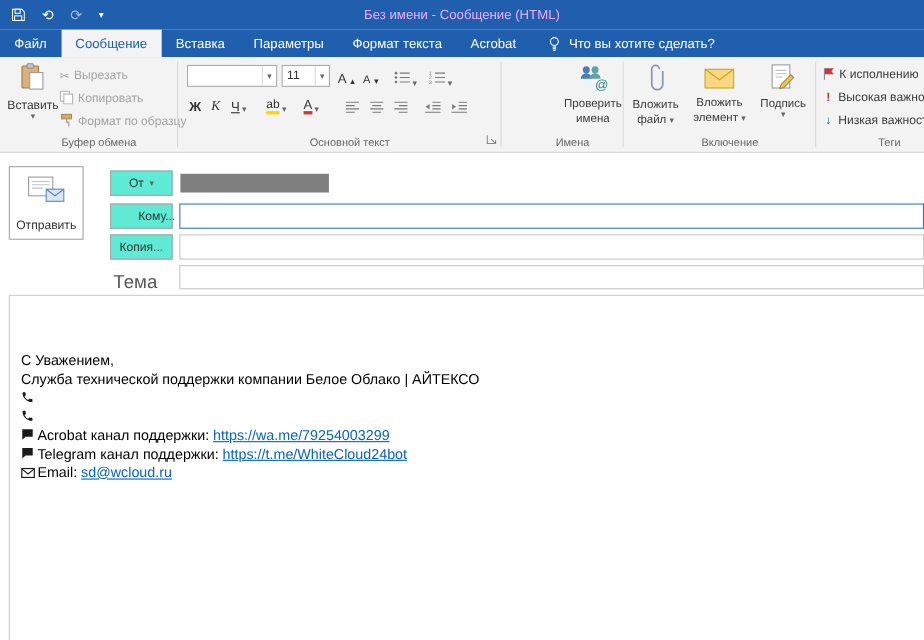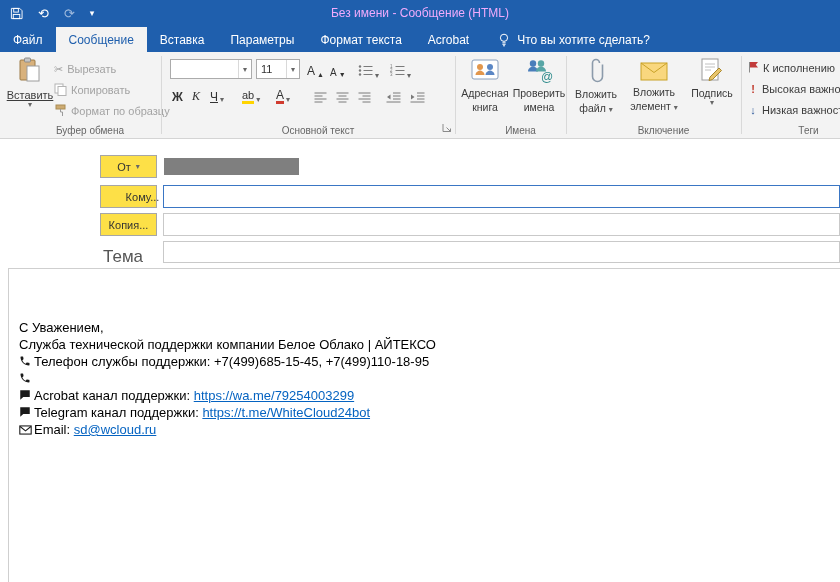--- a/index.html
+++ b/index.html
@@ -27,21 +27,21 @@
   
   .ribbon { position:absolute; top:52px; left:0; width:100%; height:87px; background:#f3f3f3;
             border-bottom:1px solid #d4d4d4; font-size:11px; color:#3b3b3b; }
   .rgroup { position:absolute; top:0; height:86px; }
   .rgroup-label { position:absolute; bottom:2px; left:0; right:0; text-align:center;
                   font-size:10px; color:#666; white-space:nowrap;padding-left:19px; }
   .vsep { position:absolute; top:4px; height:78px; width:1px; background:#d9d9d9; }
 
   .big-btn { position:absolute; display:flex; flex-direction:column; align-items:center;
              text-align:center; cursor:default; }
-  .big-btn .bb-label { margin-top:3px; line-height:12px;text-decoration:underline; }
+  .big-btn .bb-label { margin-top:3px; line-height:12px; }
   .caret { font-size:8px; color:#666; line-height:8px; }
   .small-btn { position:absolute; height:20px; display:flex; align-items:center; gap:4px;
                white-space:nowrap; cursor:default; }
   .small-btn.disabled { color:#a3a3a3; }
 
   .combo { position:absolute; height:20px; background:#fff; border:1px solid #ababab;
            display:flex; align-items:center; }
   .combo .combo-text { flex:1; padding-left:4px; font-size:11px; color:#333; }
   .combo .combo-caret { width:13px; text-align:center; font-size:8px; color:#666;
                         border-left:1px solid #d9d9d9; align-self:stretch; display:flex;
@@ -61,21 +61,21 @@
   .stack-btn .sb-label { font-size:10.5px; line-height:12px; margin-top:2px; white-space:nowrap; }
 
   .dialog-launcher { position:absolute; right:3px; bottom:3px; }
 
   
   .send-btn { position:absolute; left:8px; top:151px; width:68px; height:67px;
               border:1px solid #a6a6a6; background:#fff; display:flex; flex-direction:column;
               align-items:center; justify-content:space-between; padding:8px 2px 6px;
               font-size:11px; color:#333; cursor:default; }
   .fbtn { position:absolute; left:100px; width:57px; height:23px; border:1px solid #a6a6a6;
-          background:#fde047; font-size:11px; color:#333; display:flex; align-items:center;
+          background:#5eead4; font-size:11px; color:#333; display:flex; align-items:center;
           justify-content:center; gap:5px; cursor:default; }
   .field { position:absolute; left:163px; width:677px; height:23px; border:1px solid #c9c9c9;
            background:#fff; font-family:"Liberation Sans", sans-serif; font-size:13px; padding:0 4px; }
   .field.focused { border-color:#3a76c4; }
   .redacted { position:absolute; left:164px; top:158px; width:135px; height:17px; background:#7f7f7f; }
   .subject-label { position:absolute; left:103px; top:247px; font-size:17px; color:#555; }
 
   
   .body-box { position:absolute; left:8px; top:268px; width:840px; height:320px;
               border:1px solid #cfcfcf; background:#fff; padding:50px 0 0 10px;
@@ -254,33 +254,20 @@
         <svg width="10" height="10" viewBox="0 0 10 10">
             <path d="M1 1v7.5h7.5" fill="none" stroke="#8a8a8a"></path>
             <path d="M4.5 4.5l4 4M8.5 5.5v3h-3" fill="none" stroke="#8a8a8a"></path>
           </svg>
       </div>
       <div class="rgroup-label">Основной текст</div>
     </div>
     <div class="vsep" style="left:455px;"></div>
 
     <div class="rgroup" style="left:456px; width:110px;">
-      <div class="stack-btn" style="left:2px; top:5px;">
-        <span>
-          <svg width="30" height="26" viewBox="0 0 30 26">
-              <rect x="2" y="3" width="26" height="19" rx="2" fill="#fff" stroke="#8aa0bd"></rect>
-              <circle cx="10" cy="10" r="3" fill="#e2974d"></circle>
-              <path d="M5.5 18c0-3 3-4.5 4.5-4.5s4.5 1.5 4.5 4.5z" fill="#e2974d"></path>
-              <circle cx="20" cy="10" r="3" fill="#5b87c5"></circle>
-              <path d="M15.5 18c0-3 3-4.5 4.5-4.5s4.5 1.5 4.5 4.5z" fill="#5b87c5"></path>
-            </svg>
-        </span>
-        <span class="sb-label">Адресная</span>
-        <span class="sb-label">книга</span>
-      </div>
       <div class="stack-btn" style="left:56px; top:5px;">
         <span>
           <svg width="30" height="26" viewBox="0 0 30 26">
               <circle cx="9" cy="6.5" r="3.2" fill="#4a7ebb"></circle>
               <path d="M4 14.5c0-3.5 3.2-5 5-5s5 1.5 5 5z" fill="#4a7ebb"></path>
               <circle cx="17" cy="6.5" r="3.2" fill="#58a6a6"></circle>
               <path d="M12 14.5c0-3.5 3.2-5 5-5s5 1.5 5 5z" fill="#58a6a6"></path>
               <text x="17" y="24" font-size="12" fill="#2e8b8b" font-family="sans-serif">@</text>
             </svg>
         </span>
@@ -341,20 +328,31 @@
         <span>Высокая важность</span>
       </div>
       <div class="small-btn" style="left:6px; top:48px;">
         <span style="color:#2b579a; font-weight:bold; width:10px; text-align:center;">↓</span>
         <span>Низкая важность</span>
       </div>
       <div class="rgroup-label">Теги</div>
     </div>
   </div>
 
+  <div class="send-btn">
+    <span>
+      <svg width="36" height="26" viewBox="0 0 36 26">
+          <rect x="2" y="1" width="22" height="17" fill="#fff" stroke="#9c9c9c"></rect>
+          <path d="M5 5h16M5 8h16M5 11h10" stroke="#b8c4d6"></path>
+          <rect x="18" y="12" width="16" height="11" fill="#dbe6f4" stroke="#5b87c5"></rect>
+          <path d="M18 12l8 6 8-6" fill="none" stroke="#5b87c5"></path>
+        </svg>
+    </span>
+    <span>Отправить</span>
+  </div>
 
   <div class="fbtn" style="top:155px;">
     <span>От</span>
     <span class="caret">▾</span>
   </div>
   <div class="redacted"></div>
 
   <div class="fbtn" style="top:185px;padding-left:28px;">
     <span>Кому...</span>
   </div>
@@ -371,21 +369,21 @@
   <div class="body-box">
     <div class="sig-line">
       <span>С Уважением,</span>
     </div>
     <div class="sig-line">
       <span>Служба технической поддержки компании Белое Облако | АЙТЕКСО</span>
     </div>
     <div class="sig-line">
       <span class="sig-icon"><svg width="12" height="12" viewBox="0 0 24 24">
             <path d="M6.62 10.79c1.44 2.83 3.76 5.14 6.59 6.59l2.2-2.21c.27-.26.66-.35 1.01-.24 1.12.37 2.33.57 3.58.57.55 0 1 .45 1 1V20c0 .55-.45 1-1 1-9.39 0-17-7.61-17-17 0-.55.45-1 1-1h3.5c.55 0 1 .45 1 1 0 1.25.2 2.46.57 3.58.11.35.03.74-.25 1.01l-2.2 2.2z" fill="#1a1a1a"></path>
-          </svg></span><span>Телефон службы поддержки: +7(499)685-15-45, +7(499)110-18-95</span>
+          </svg></span>
     </div>
     <div class="sig-line">
       <span class="sig-icon"><svg width="12" height="12" viewBox="0 0 24 24">
             <path d="M6.62 10.79c1.44 2.83 3.76 5.14 6.59 6.59l2.2-2.21c.27-.26.66-.35 1.01-.24 1.12.37 2.33.57 3.58.57.55 0 1 .45 1 1V20c0 .55-.45 1-1 1-9.39 0-17-7.61-17-17 0-.55.45-1 1-1h3.5c.55 0 1 .45 1 1 0 1.25.2 2.46.57 3.58.11.35.03.74-.25 1.01l-2.2 2.2z" fill="#1a1a1a"></path>
           </svg></span>
     </div>
     <div class="sig-line">
       <span class="sig-icon"><svg width="12" height="12" viewBox="0 0 24 24">
             <path d="M2.5 2.5h19v13.5H8.5l-6 5.5z" fill="#1a1a1a"></path>
           </svg></span><span>Acrobat канал поддержки: </span><a class="sig-link">https://wa.me/79254003299</a>

